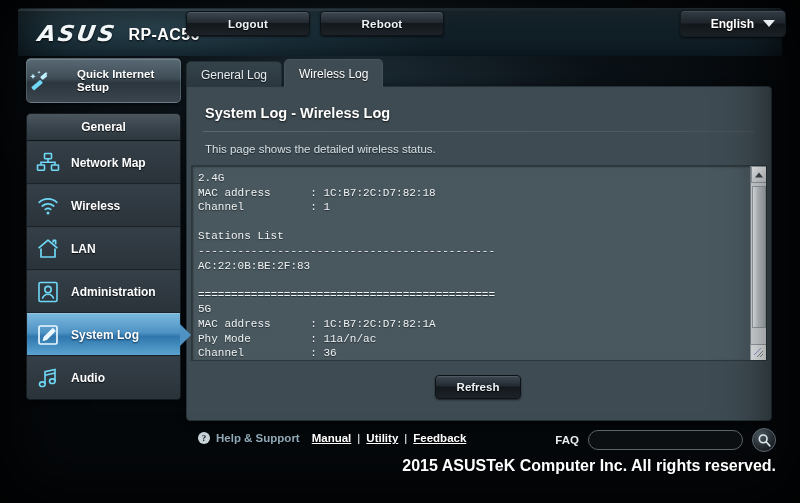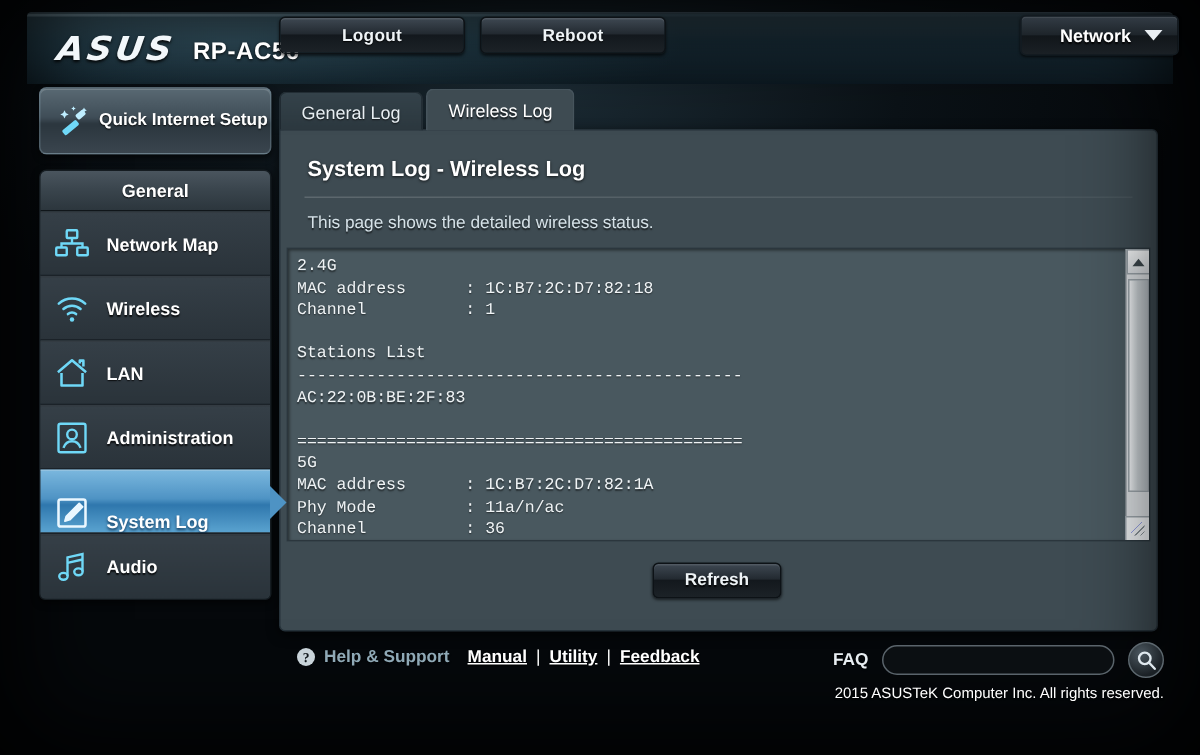--- a/index.html
+++ b/index.html
@@ -122,22 +122,21 @@
 
   
   .sidebar { position: absolute; left: 26px; top: 58px; width: 155px; z-index: 4; }
 
   .qis {
     height: 45px;
     border-radius: 5px;
     border: 1px solid rgba(150,180,195,.28);
     background: linear-gradient(180deg, #596973 0%, #3f4d57 45%, #2b363e 55%, #3a454e 100%);
     box-shadow: 0 2px 4px rgba(0,0,0,.6), inset 0 1px 0 rgba(255,255,255,.16);
-    display: flex; align-items: center; gap: 3px;
-    padding-left: 10px;
+    display: flex; align-items: center; gap: 24px;
     cursor: pointer;
   }
   .qis-label {
     font-size: 11.5px; font-weight: bold; color: #ffffff; line-height: 13px;
     text-shadow: 0 1px 1px rgba(0,0,0,.85);
   }
 
   .menu {
     margin-top: 10px;
     border-radius: 5px 5px 4px 4px;
@@ -168,21 +167,20 @@
     cursor: pointer;
   }
   .menu-item:last-child { border-bottom: none; border-radius: 0 0 4px 4px; }
   .menu-item .mi-label {
     font-size: 12px; font-weight: bold; color: #ffffff;
     text-shadow: 0 1px 1px rgba(0,0,0,.8);
   }
   .menu-item.active {
     background: linear-gradient(180deg, #79b6dd 0%, #4e93c4 45%, #2f77ad 55%, #5aa3d0 100%);
     border-top-color: rgba(255,255,255,.35);
-    align-items: flex-end;
   }
   .menu-item.active .mi-label { color: #ffffff; text-shadow: 0 1px 2px rgba(0,30,60,.8); }
   .menu-item.active::after {
     content: "";
     position: absolute; right: -11px; top: 50%;
     transform: translateY(-50%);
     width: 0; height: 0;
     border-top: 11px solid transparent;
     border-bottom: 11px solid transparent;
     border-left: 11px solid #4e93c4;
@@ -390,42 +388,42 @@
     width: 24px; height: 24px; border-radius: 50%;
     background: radial-gradient(circle at 35% 30%, #4b575f, #1b2126 70%);
     border: 1px solid #5d686f;
     display: flex; align-items: center; justify-content: center;
     cursor: pointer;
   }
 
   .copyright {
     position: absolute;
     right: 24px; top: 457px;
-    font-size: 10px; font-weight: normal; color: #ffffff;
+    font-size: 16px; font-weight: bold; color: #ffffff;
     text-shadow: 0 1px 1px rgba(0,0,0,.9);
     z-index: 4;
   }
 </style>
 </head>
 <body>
 
 <div id="app">
 
   <div class="topbar">
     <div class="brand">
       <span class="asus-logo">ASUS</span>
       <span class="model">RP-AC56</span>
     </div>
   </div>
 
   <div class="topbtn" id="btn-logout">Logout</div>
   <div class="topbtn" id="btn-reboot">Reboot</div>
 
   <div class="langbox">
-    <span class="lang-label">Network</span>
+    <span class="lang-label">English</span>
     <span class="caret-down"></span>
   </div>
 
   <div class="sidebar">
 
     <div class="qis">
       <span class="mi-icon">
         <svg width="24" height="24" viewBox="0 0 24 24">
           <g fill="#6fd8f7" stroke="#6fd8f7" stroke-width="1.1">
             <rect x="3" y="14" width="12" height="4.2" rx="1" transform="rotate(-40 9 16)" fill="#6fd8f7" stroke="none"></rect>

